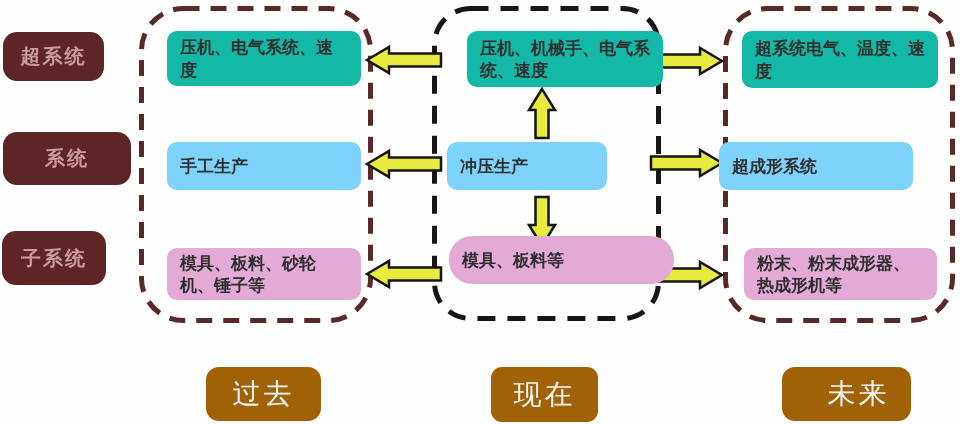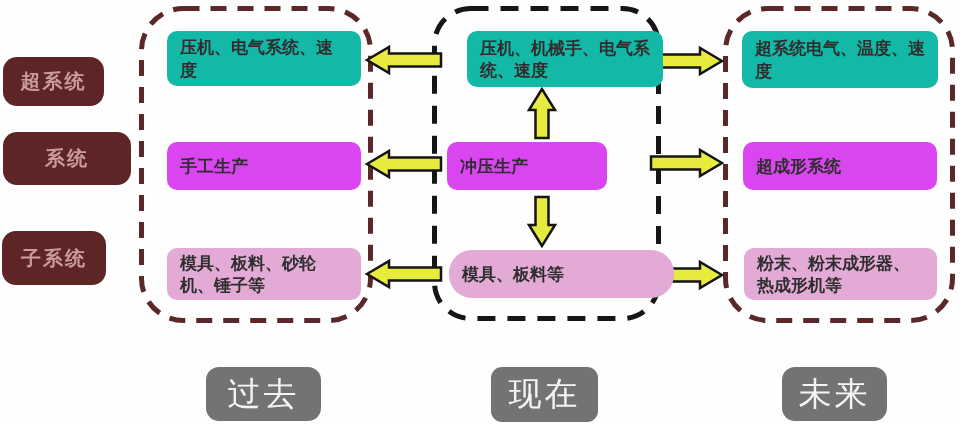--- a/index.html
+++ b/index.html
@@ -17,26 +17,26 @@
     background:#5e2527;color:#c99b9b;border-radius:14px;
     font-size:20px;font-weight:bold;letter-spacing:2px;
   }
   .cell{
     position:absolute;display:flex;align-items:center;
     padding:2px 13px;box-sizing:border-box;border-radius:10px;
     font-size:17px;font-weight:bold;line-height:1.3;color:#2e2e2e;
     word-break:normal;
   }
   .cell.green{background:#14b8a6;}
-  .cell.cyan{background:#d946ef;}
+  .cell.cyan{background:#7dd3fc;}
   .cell.pink{background:#e2aad5;}
   .footer{
     position:absolute;display:flex;align-items:center;justify-content:center;
-    background:#737373;color:#f4f4f4;border-radius:13px;
-    font-size:33px;font-weight:500;letter-spacing:3px;
+    background:#a16207;color:#f4f4f4;border-radius:13px;
+    font-size:28px;font-weight:500;letter-spacing:3px;
   }
 </style>
 </head>
 <body>
 
 <div class="stage">
 
   <svg class="overlay" width="960" height="424" viewBox="0 0 960 424">
     <rect class="frame maroon" x="141.5" y="8.5" width="229" height="312" rx="42"></rect>
     <rect class="frame black" x="434.5" y="8.5" width="224" height="310" rx="36"></rect>
@@ -47,21 +47,21 @@
     <polygon class="arrow" points="367,274 389,261 389,267.5 441,267.5 441,280.5 389,280.5 389,287"></polygon>
 
     <polygon class="arrow" points="722,61 700,48 700,54.5 651,54.5 651,67.5 700,67.5 700,74"></polygon>
     <polygon class="arrow" points="722,163 700,150 700,156.5 651,156.5 651,169.5 700,169.5 700,176"></polygon>
     <polygon class="arrow" points="722,275 700,262 700,268.5 651,268.5 651,281.5 700,281.5 700,288"></polygon>
 
     <polygon class="arrow" points="542,89 529,110 535.5,110 535.5,138 548.5,138 548.5,110 555,110"></polygon>
     <polygon class="arrow" points="542,246 529,225 535.5,225 535.5,197 548.5,197 548.5,225 555,225"></polygon>
   </svg>
 
-  <div class="row-label" style="left:3px;top:32px;width:101px;height:49px;margin-top:25px;">
+  <div class="row-label" style="left:3px;top:32px;width:101px;height:49px;">
     <span>超系统</span>
   </div>
   <div class="row-label" style="left:3px;top:132px;width:128px;height:53px;">
     <span>系统</span>
   </div>
   <div class="row-label" style="left:2px;top:231px;width:104px;height:54px;">
     <span>子系统</span>
   </div>
 
   <div class="cell green" style="left:167px;top:31px;width:194px;height:55px;">
@@ -73,37 +73,37 @@
   <div class="cell pink" style="left:167px;top:248px;width:194px;height:52px;">
     <span>模具、板料、砂轮机、锤子等</span>
   </div>
 
   <div class="cell green" style="left:447px;top:31px;width:196px;height:56px;margin-left:20px;">
     <span>压机、机械手、电气系统、速度</span>
   </div>
   <div class="cell cyan" style="left:447px;top:142px;width:160px;height:48px;">
     <span>冲压生产</span>
   </div>
-  <div class="cell pink" style="left:449px;top:250px;width:225px;height:48px;border-radius:23px;">
+  <div class="cell pink" style="left:449px;top:236px;width:225px;height:48px;border-radius:23px;">
     <span>模具、板料等</span>
   </div>
 
   <div class="cell green" style="left:742px;top:31px;width:196px;height:57px;">
     <span>超系统电气、温度、速度</span>
   </div>
-  <div class="cell cyan" style="left:743px;top:142px;width:194px;height:48px;">
+  <div class="cell cyan" style="left:719px;top:142px;width:194px;height:48px;">
     <span>超成形系统</span>
   </div>
   <div class="cell pink" style="left:744px;top:248px;width:193px;height:52px;justify-content:flex-end;">
     <span>粉末、粉末成形器、热成形机等</span>
   </div>
 
   <div class="footer" style="left:206px;top:367px;width:115px;height:54px;">
     <span>过去</span>
   </div>
   <div class="footer" style="left:491px;top:367px;width:107px;height:55px;border-radius:11px;">
     <span>现在</span>
   </div>
-  <div class="footer" style="left:782px;top:367px;width:105px;height:54px;">
+  <div class="footer" style="left:782px;top:367px;width:105px;height:54px;padding-left:24px;">
     <span>未来</span>
   </div>
 
 </div>
 
 </body></html>

